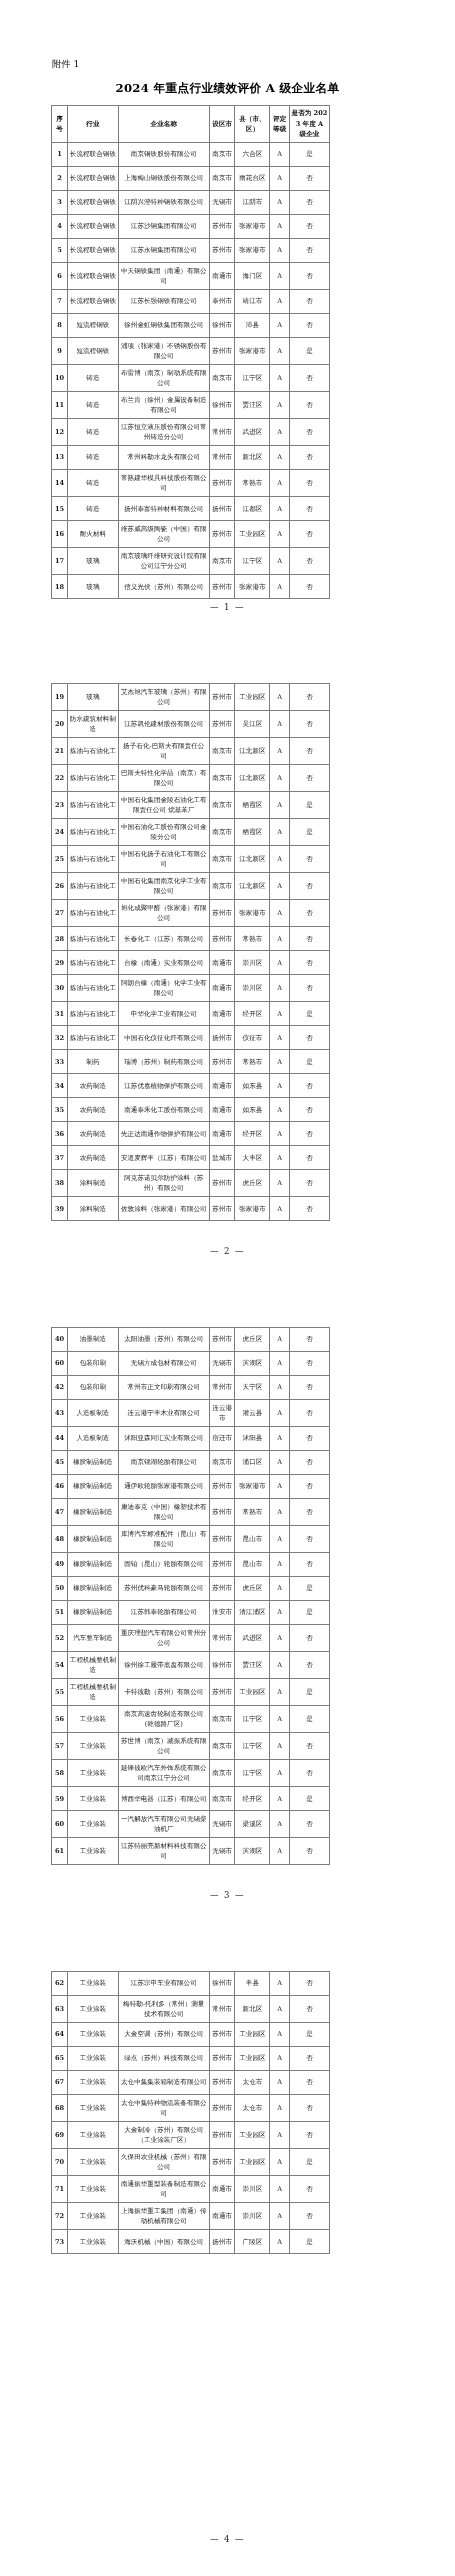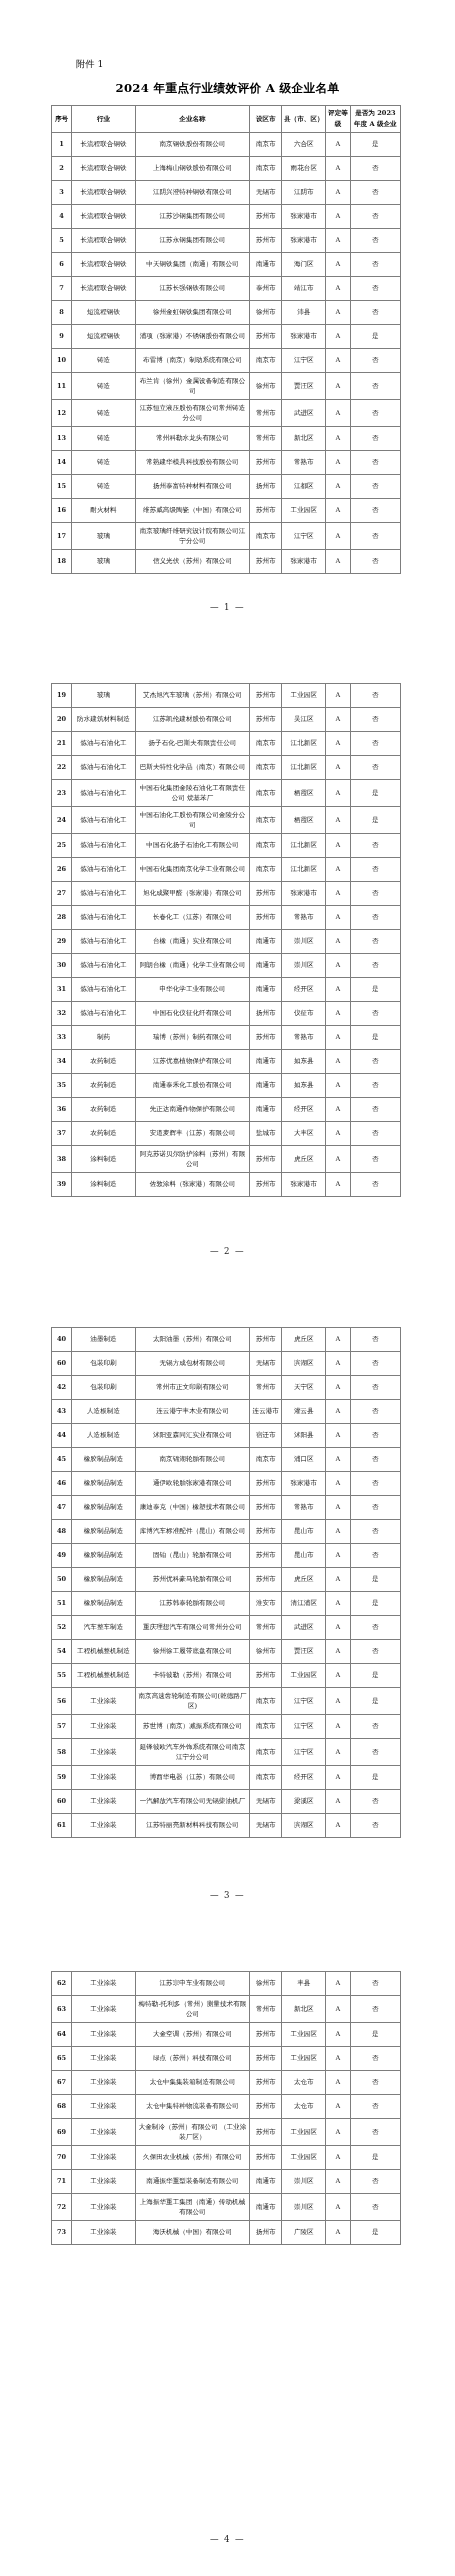--- a/index.html
+++ b/index.html
@@ -12,37 +12,37 @@
   .doc { width: 455px; }
   .page {
     position: relative;
     width: 455px;
     height: 644px;
     background: #ffffff;
     overflow: hidden;
   }
   .attachment-label {
     padding-top: 58px;
-    margin-left: 76px;
+    margin-left: 52px;
     font-size: 9.3px;
     color: #111;
   }
   .doc-title {
     margin-top: 9.7px;
     margin-bottom: 9px;
     text-align: center;
     font-size: 11.7px;
     font-weight: bold;
     color: #000;
     letter-spacing: 0.3px;
   }
   .table-wrap { width: 353px; margin: 0 auto; }
   .page .table-wrap.continued { padding-top: 0; margin-top: 39px; }
   table.ent-table {
-    width: 350px;
+    width: 279px;
     border-collapse: collapse;
     table-layout: fixed;
   }
   table.ent-table td, table.ent-table th {
     border: 0.7px solid #7d7d7d;
     font-size: 6.6px;
     line-height: 1.55;
     text-align: center;
     vertical-align: middle;
     padding: 2.8px 1.4px;

